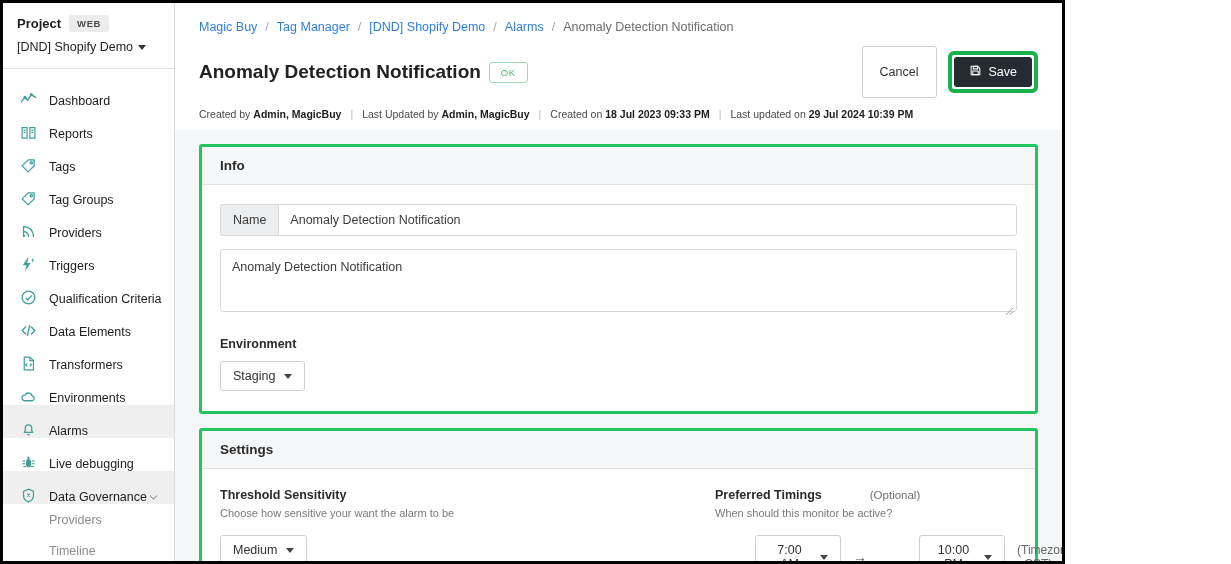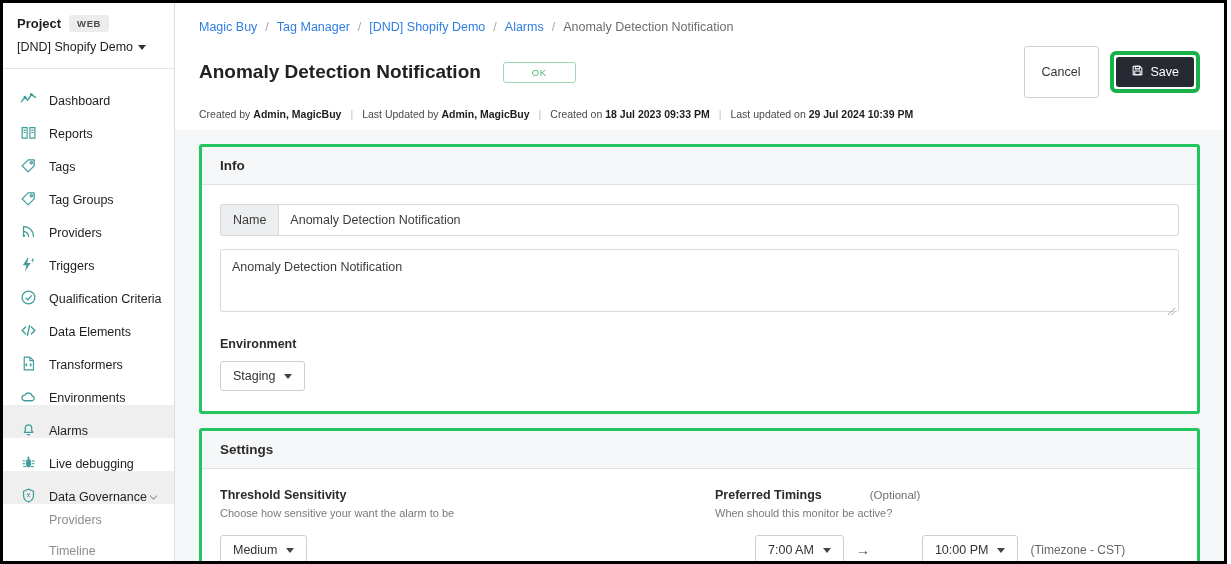--- a/index.html
+++ b/index.html
@@ -4,21 +4,21 @@
 <style>
   * { box-sizing: border-box; margin: 0; padding: 0; }
   html, body {
     width: 1231px; height: 564px;
     font-family: "Liberation Sans", sans-serif;
     background: #ffffff;
     overflow: hidden;
   }
   #app {
     position: relative;
-    width: 1227px; height: 564px;
+    width: 1065px; height: 564px;
     border: 3px solid #000000;
     background: #ffffff;
     display: flex;
     overflow: hidden;
   }
 
   
   .sidebar {
     width: 172px;
     flex: 0 0 172px;
@@ -79,26 +79,26 @@
     padding: 17px 24px 10px 24px;
   }
   .crumbs { display: flex; align-items: center; font-size: 12.5px; flex-wrap: nowrap; }
   .crumb { color: #2f7de1; cursor: pointer; white-space: nowrap; }
   .crumb.last { color: #6d6d6d; cursor: default; }
   .crumb-sep { color: #a8a8a8; margin: 0 8px; }
 
   .title-row { display: flex; align-items: center; margin-top: 12px; }
   .page-title { font-size: 19px; font-weight: bold; color: #222; }
   .ok-badge {
-    margin-left: 22px;
+    margin-left: 8px;
     font-size: 9.5px; letter-spacing: .5px;
     color: #4fb573; background: #ffffff;
     border: 1px solid #9fd9b3;
     border-radius: 3px;
-    padding: 4px 28px;
+    padding: 4px 11px;
   }
   .actions { margin-left: auto; display: flex; align-items: center; gap: 0; }
   .btn-cancel {
     font-size: 12.5px; color: #333;
     background: #ffffff; border: 1px solid #cfcfcf;
     border-radius: 3px; padding: 18px 17px; cursor: pointer;
   }
   .save-wrap {
     margin-left: 11px;
     border: 4px solid #18b24b;

